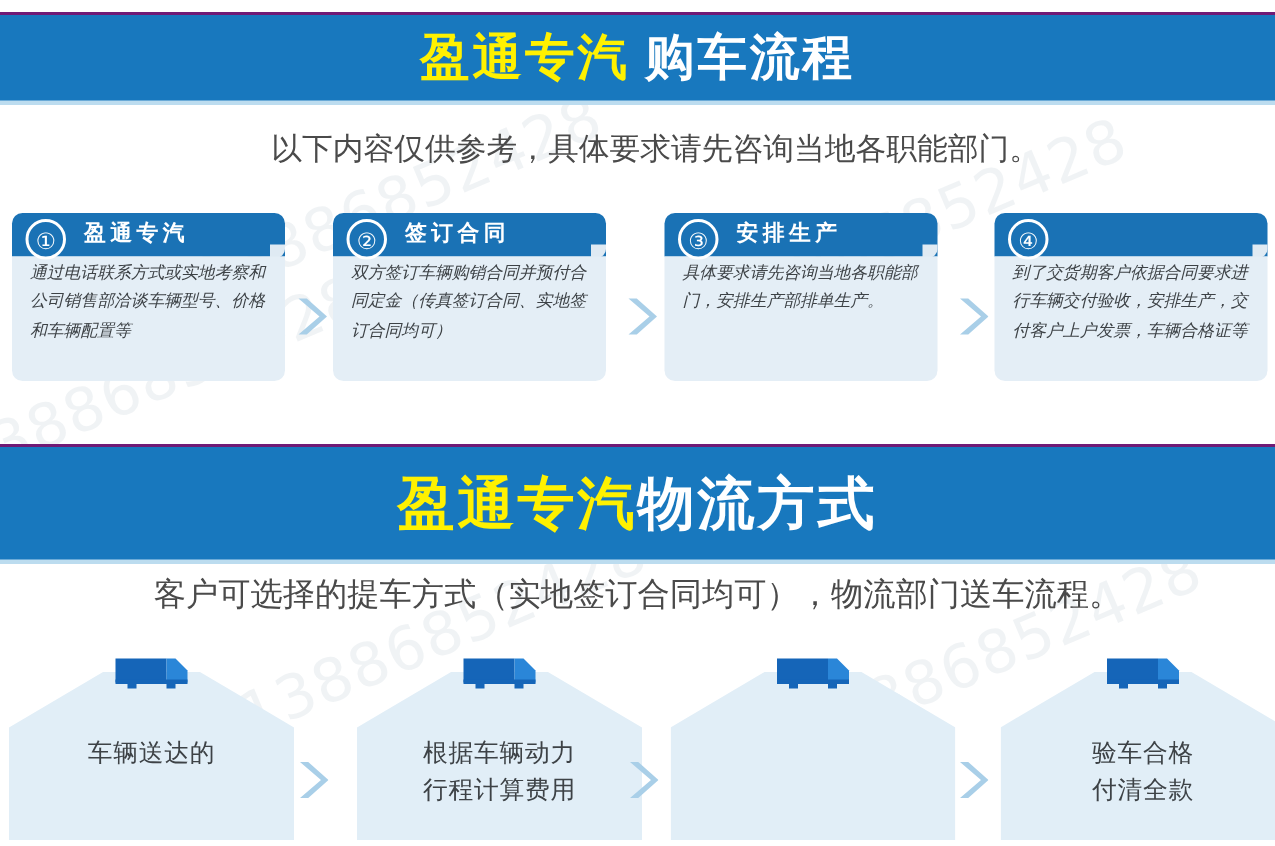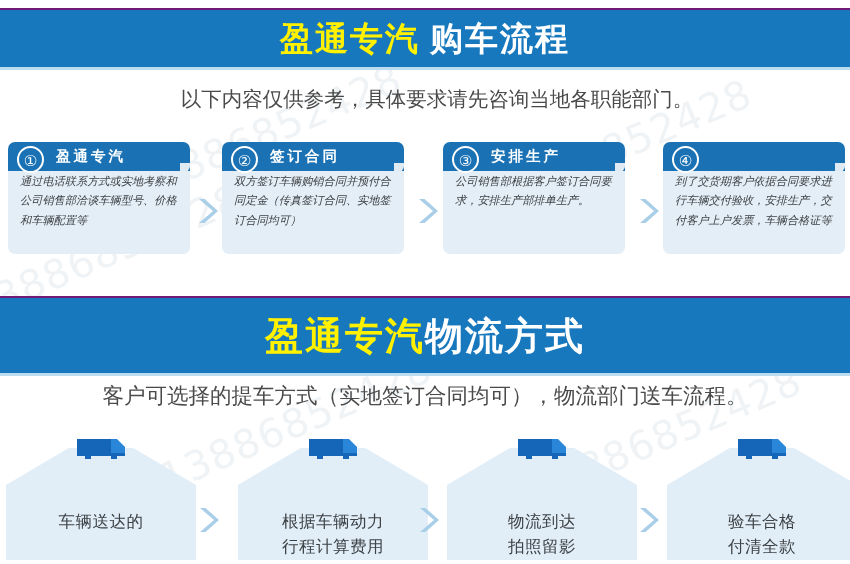--- a/index.html
+++ b/index.html
@@ -209,21 +209,20 @@
     position: absolute;
     left: 0;
     right: 0;
     top: 57px;
     text-align: center;
     color: #3d4246;
     font-size: 16.5px;
     line-height: 1.52;
     letter-spacing: 0.5px;
     z-index: 3;
-    margin-top: 20px;
   }
   .truck {
     position: absolute;
     left: 50%;
     top: 3px;
     transform: translateX(-50%);
     width: 56px;
     height: 28px;
     z-index: 4;
   }
@@ -270,21 +269,21 @@
       <div class="step-title">签订合同</div>
     </div>
     <div class="step-body">双方签订车辆购销合同并预付合同定金（传真签订合同、实地签订合同均可）</div>
   </div>
 
   <div class="step-card s3">
     <div class="step-head">
       <div class="step-badge">③</div>
       <div class="step-title">安排生产</div>
     </div>
-    <div class="step-body">公司销售部根据客户签订合同要求，安排生产部排单生产。</div>
+    <div class="step-body">具体要求请先咨询当地各职能部门，安排生产部排单生产。</div>
   </div>
 
   <div class="step-card s4">
     <div class="step-head">
       <div class="step-badge">④</div>
     </div>
     <div class="step-body">到了交货期客户依据合同要求进行车辆交付验收，安排生产，交付客户上户发票，车辆合格证等</div>
   </div>
 
 </div>
@@ -352,24 +351,20 @@
     <div class="ship-shape"></div>
     <div class="truck">
       <svg viewBox="0 0 56 28">
         <path d="M4 4 H38 L38 20 H4 Z" fill="#1565b8"></path>
         <path d="M38 4 H44 L52 12 V20 H38 Z" fill="#2a86d8"></path>
         <rect x="4" y="18" width="48" height="3" fill="#1565b8"></rect>
         <rect x="12" y="21" width="6" height="3" fill="#1565b8"></rect>
         <rect x="38" y="21" width="6" height="3" fill="#1565b8"></rect>
       </svg>
     </div>
-    <div class="ship-label">
-      <div>物流到达</div>
-      <div>拍照留影</div>
-    </div>
   </div>
 
   <div class="ship-card p4">
     <div class="ship-shape"></div>
     <div class="truck">
       <svg viewBox="0 0 56 28">
         <path d="M4 4 H38 L38 20 H4 Z" fill="#1565b8"></path>
         <path d="M38 4 H44 L52 12 V20 H38 Z" fill="#2a86d8"></path>
         <rect x="4" y="18" width="48" height="3" fill="#1565b8"></rect>
         <rect x="12" y="21" width="6" height="3" fill="#1565b8"></rect>

